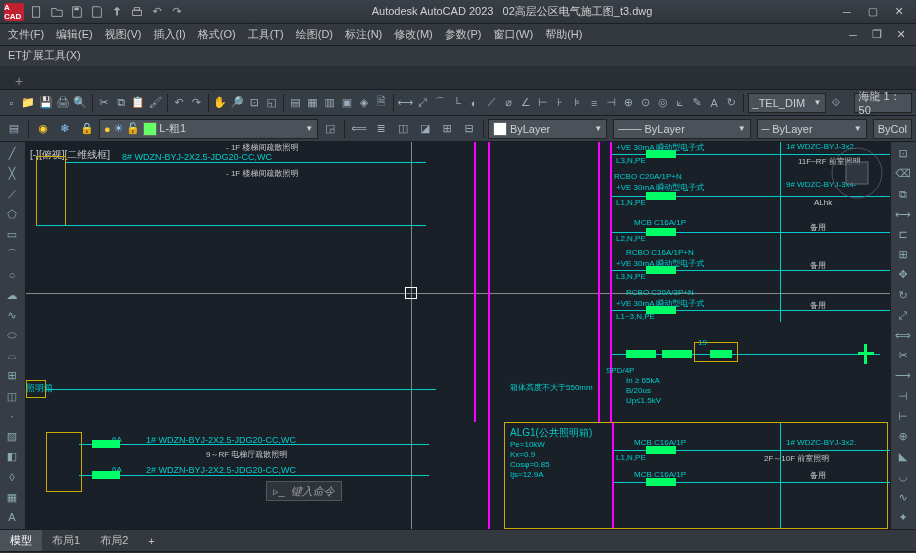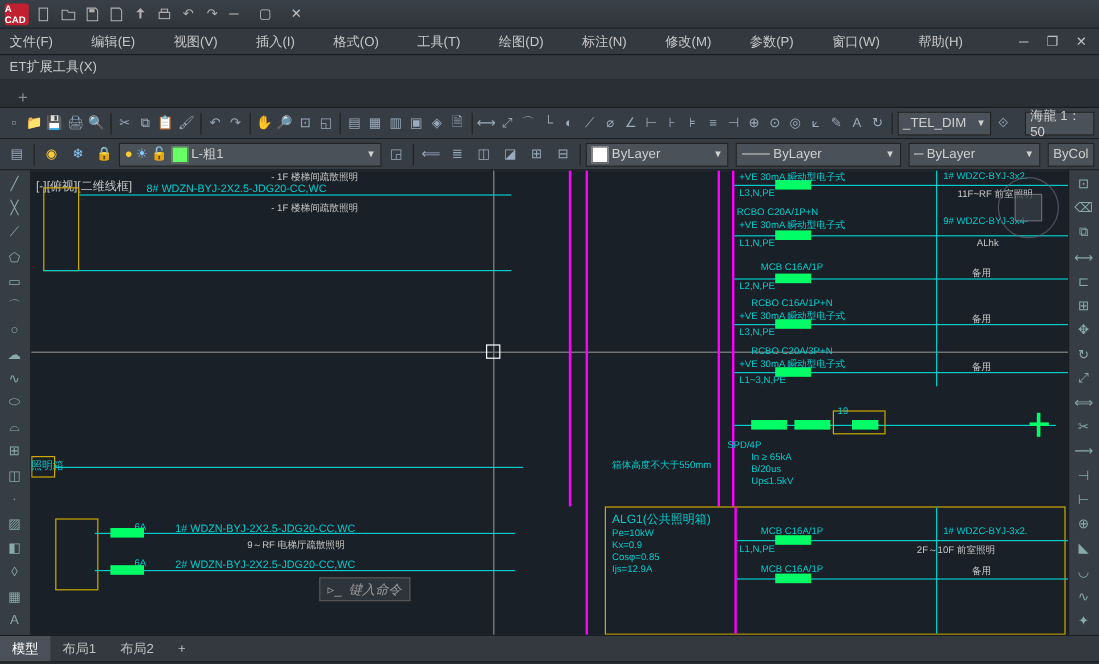--- a/index.html
+++ b/index.html
@@ -5,21 +5,21 @@
 *{margin:0;padding:0;box-sizing:border-box;font-family:"Microsoft YaHei",Arial,sans-serif;font-size:11px;user-select:none}
 body{background:#33393f;color:#c8c8c8;width:916px;height:553px;overflow:hidden;position:relative}
 .titlebar{height:24px;background:linear-gradient(#3a4047,#2f353b);display:flex;align-items:center;padding:0 4px;border-bottom:1px solid #1a1e22}
 .logo{width:20px;height:18px;background:#c02030;color:#fff;font-size:8px;font-weight:bold;display:flex;align-items:center;justify-content:center;border-radius:2px;margin-right:4px}
 .tb-icons{display:flex;gap:2px}
 .tb-icon{width:18px;height:18px;display:flex;align-items:center;justify-content:center;color:#b0b0b0;cursor:pointer}
 .tb-icon svg{width:14px;height:14px}
 .title-center{flex:1;text-align:center;color:#d0d0d0;font-size:11px}
 .win-btns{display:flex;gap:8px;padding-right:4px}
 .win-btn{width:18px;height:18px;color:#c0c0c0;cursor:pointer;display:flex;align-items:center;justify-content:center}
-.menubar{height:22px;background:#33393f;display:flex;align-items:center;padding:0 8px;gap:32px;border-bottom:1px solid #1a1e22;position:relative}
+.menubar{height:22px;background:#33393f;display:flex;align-items:center;padding:0 8px;gap:12px;border-bottom:1px solid #1a1e22;position:relative}
 .menu-item{color:#c8c8c8;cursor:pointer;font-size:11px}
 .menu-right{position:absolute;right:6px;display:flex;gap:6px}
 .menu-ext{height:20px;padding:2px 8px;color:#c8c8c8;font-size:11px}
 .doc-tabs{height:24px;background:#2a2f35;display:flex;align-items:flex-end;padding-left:8px;border-bottom:1px solid #1a1e22}
 .doc-tab{height:22px;background:#3c434a;padding:3px 12px;color:#d8d8d8;border-radius:3px 3px 0 0;display:flex;align-items:center;gap:8px;font-size:11px;cursor:pointer}
 .doc-tab .x{color:#888;font-size:12px}
 .tab-add{width:22px;text-align:center;color:#888;cursor:pointer;font-size:14px;padding:0 6px}
 .ribbon1{height:26px;background:#373d44;display:flex;align-items:center;padding:0 4px;gap:2px;border-bottom:1px solid #1a1e22}
 .rb-ico{width:22px;height:22px;display:flex;align-items:center;justify-content:center;cursor:pointer;color:#9ab}
 .rb-sep{width:1px;height:18px;background:#222;margin:0 2px}
@@ -83,20 +83,21 @@
       </div>
     <div class="tb-icon">
         <svg viewBox="0 0 16 16">
           <rect x="3" y="6" width="10" height="6" fill="none" stroke="currentColor"></rect>
           <rect x="5" y="3" width="6" height="3" fill="none" stroke="currentColor"></rect>
         </svg>
       </div>
     <div class="tb-icon">↶</div>
     <div class="tb-icon">↷</div>
   </div>
+  <div class="title-center"><span>Autodesk AutoCAD 2023</span>&nbsp;&nbsp;&nbsp;<span>02高层公区电气施工图_t3.dwg</span></div>
   <div class="win-btns">
     <div class="win-btn">─</div>
     <div class="win-btn">▢</div>
     <div class="win-btn">✕</div>
   </div>
 </div>
 
 <div class="menubar">
   <span class="menu-item">文件(F)</span>
   <span class="menu-item">编辑(E)</span>

